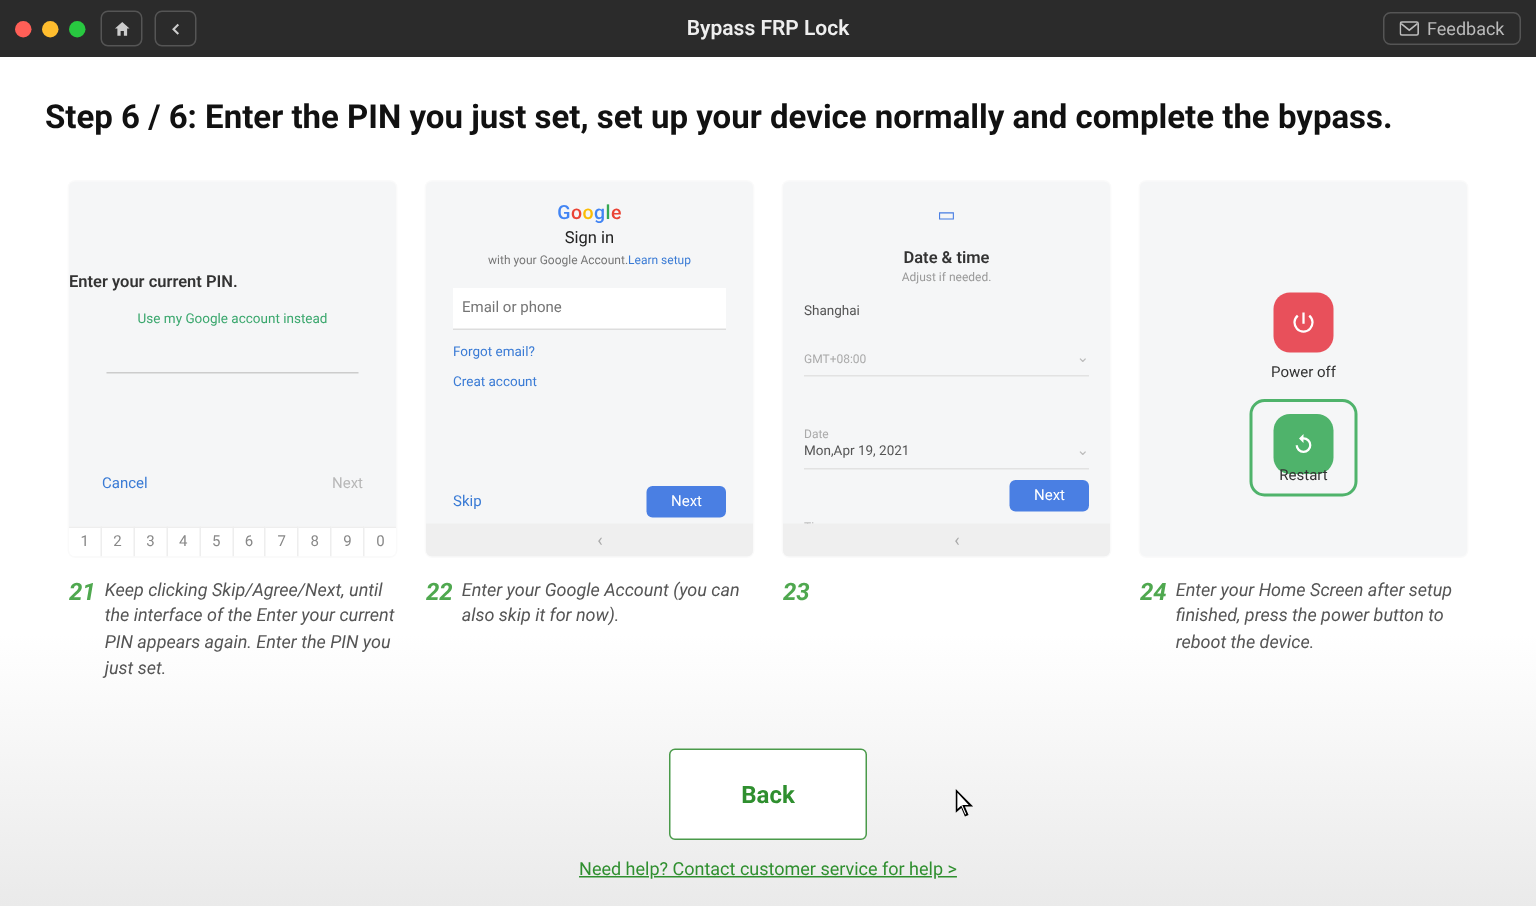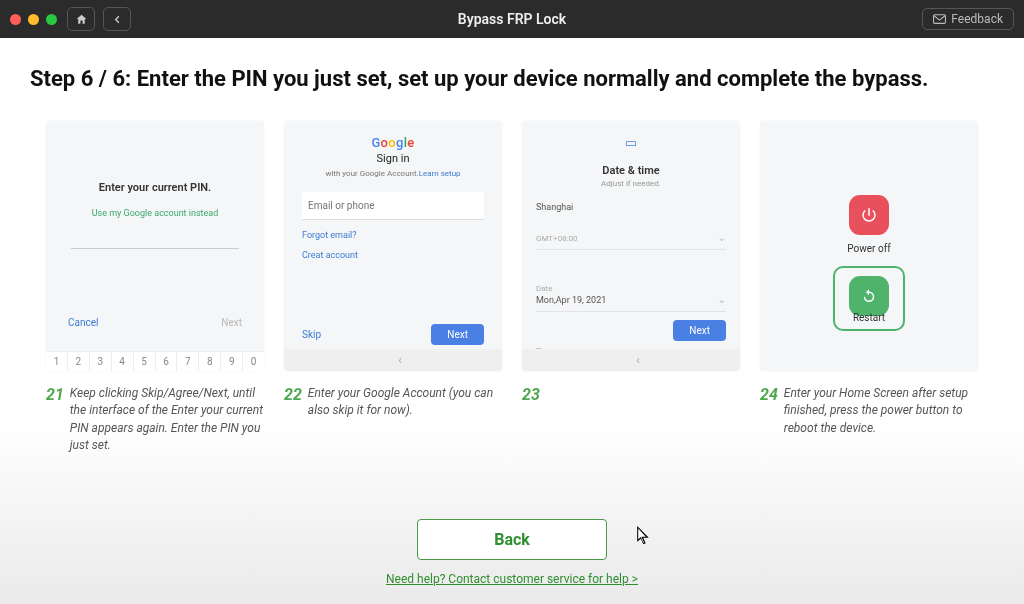--- a/index.html
+++ b/index.html
@@ -14,21 +14,21 @@
   .feedback { margin-left:auto; border:1px solid #555; border-radius:5px; padding:3px 10px; font-size:12px; color:#bbb; display:flex; align-items:center; gap:5px; cursor:pointer; }
   .content { padding:28px 30px 0 30px; }
   .heading { font-size:22px; font-weight:700; color:#111; }
   .cards-row { display:flex; gap:20px; margin-top:30px; padding:0 16px; }
   .col { flex:1; display:flex; flex-direction:column; min-width:0; }
   .mock { background:#f5f6f7; border-radius:4px; height:250px; position:relative; overflow:hidden; font-size:10px; color:#444; box-shadow:0 0 0 1px rgba(0,0,0,0.02); }
   .cap { display:flex; margin-top:14px;font-style:italic; }
   .num { color:#4fa84f; font-weight:700; font-size:16px; margin-right:6px; line-height:1.2; }
   .captext { font-size:12px; color:#555; line-height:1.45; }
   
-  .m1-title { text-align:center; margin-top:60px; font-size:11px; font-weight:600; color:#333;}
+  .m1-title { text-align:left; margin-top:60px; font-size:11px; font-weight:600; color:#333;}
   .m1-link { text-align:center; color:#3aa76d; font-size:9px; margin-top:14px;}
   .m1-line { border-bottom:1px solid #ccc; margin:30px 25px 0;}
   .m1-bottom { position:absolute; bottom:43px; left:0; right:0; display:flex; justify-content:space-between; padding:0 22px; font-size:10px;}
   .m1-cancel { color:#3a7bd5;} .m1-next { color:#b8b8b8;}
   .m1-keys { position:absolute; bottom:0; left:0; right:0; display:flex; background:#fff;}
   .m1-keys span { flex:1; text-align:center; font-size:10px; color:#888; padding:4px 0; border-right:1px solid #eee; border-top:1px solid #eee;}
   .m1-keys span:last-child { border-right:none;}
   
   .m2-wrap { padding:14px 18px 0;}
   .googlelogo { text-align:center; font-size:13px; font-weight:500; letter-spacing:0.3px;}
@@ -55,21 +55,21 @@
   .m3-next { position:absolute; bottom:30px; right:14px;}
   
   .m4 { display:flex; flex-direction:column; align-items:center; justify-content:center; gap:12px; padding-top:34px;}
   .pbtn { width:40px; height:40px; border-radius:11px; display:flex; align-items:center; justify-content:center;}
   .pbtn.red { background:#e8505b;} .pbtn.grn { background:#4fb36b;}
   .pbtn svg { width:18px; height:18px; fill:#fff;}
   .plabel { font-size:10px; color:#333; margin-top:-4px;}
   .restartbox { border:2px solid #4fb36b; border-radius:10px; padding:8px 14px 6px; display:flex; flex-direction:column; align-items:center;}
   
   .bottom { position:absolute; left:0; right:0; bottom:18px; display:flex; flex-direction:column; align-items:center; gap:12px;}
-  .backbtn { border:1.5px solid #4a9a4a; color:#2f8f2f; background:#fff; font-size:16px; font-weight:700; padding:10px 0; width:190px; border-radius:4px; cursor:pointer;}
+  .backbtn { border:1.5px solid #4a9a4a; color:#2f8f2f; background:#fff; font-size:16px; font-weight:700; padding:20px 0; width:132px; border-radius:4px; cursor:pointer;}
   .helplink { color:#2f8f2f; font-size:12px; text-decoration:underline; cursor:pointer;}
   .cursor { position:absolute; left:636px; bottom:54px; pointer-events:none;}
   .cursor svg { width:15px; height:20px;}
 </style>
 </head>
 <body>
 
 <div class="window">
 
   <div class="titlebar">

